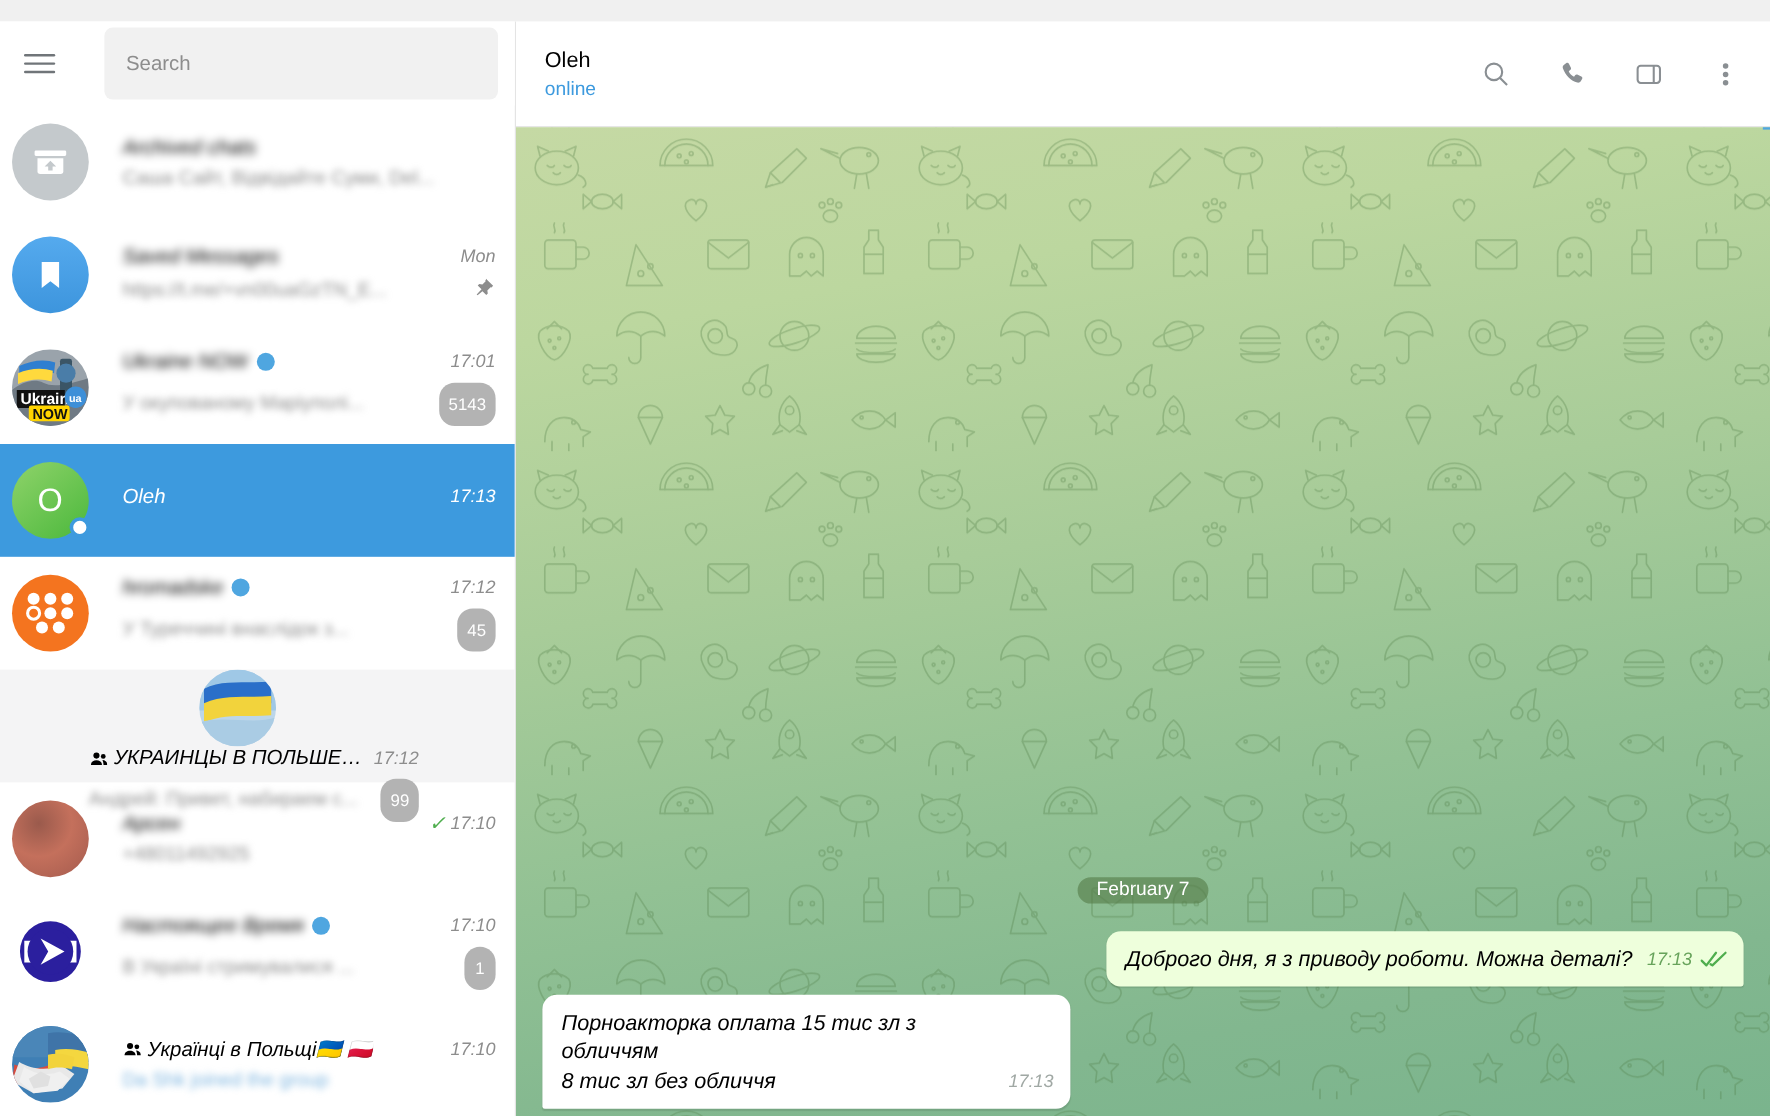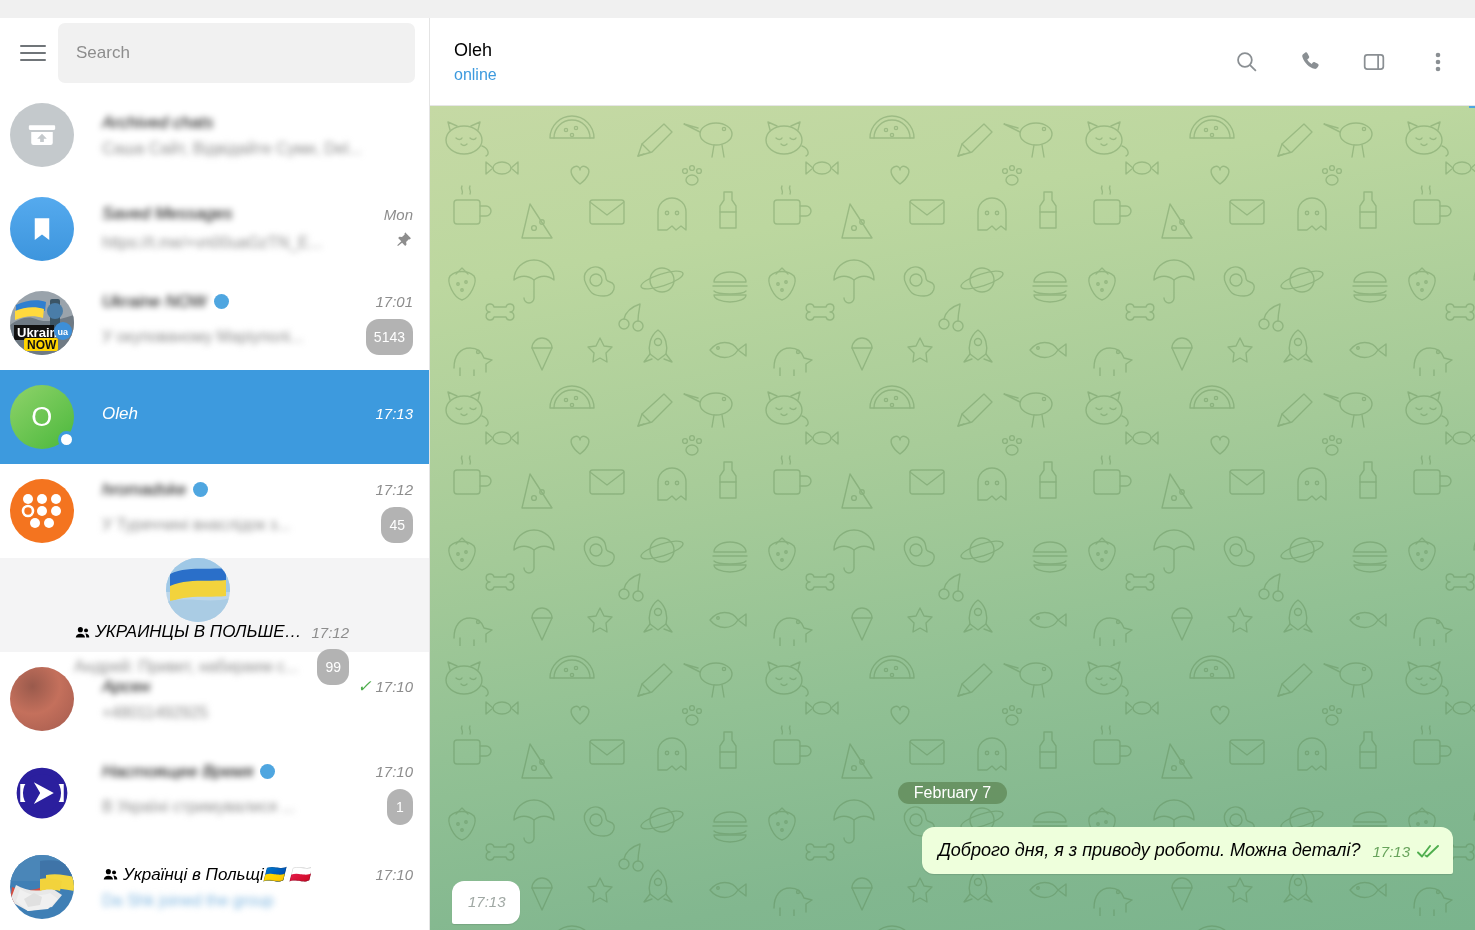--- a/index.html
+++ b/index.html
@@ -27,21 +27,21 @@
   .side-head {
     height: 70px; flex: 0 0 70px;
     display: flex; align-items: center;
     padding: 0 14px 0 16px;
     background: #fff;
   }
   .hamburger { width: 34px; height: 34px; display: flex; flex-direction: column;
     justify-content: center; align-items: center; gap: 5px; cursor: pointer; flex: 0 0 34px; }
   .hamburger i { display: block; width: 26px; height: 2px; background: #707579; border-radius: 1px; }
   .search-box {
-    flex: 1 1 auto; height: 60px; margin-left: 8px;
+    flex: 1 1 auto; height: 60px; margin-left: 37px;
     background: #f1f1f1; border-radius: 7px;
     display: flex; align-items: center; padding: 0 18px;
   }
   .search-input {
     border: none; outline: none; background: transparent;
     font-family: "Liberation Sans", sans-serif; font-size: 17px; color: #222;
     width: 100%;
   }
   .search-input::placeholder { color: #8d8d8d; }
 
@@ -599,20 +599,22 @@
                     <path d="M1 8.5l4 4L13 2"></path>
                       <path d="M8.5 11.5l1.5 1L21 2"></path>
                   </svg>
                 </span>
               </span>
             </div>
           </div>
 
           <div class="msg-line in">
             <div class="bubble in" style="max-width:440px;">
+              <span class="bub-text">Порноакторка оплата 15 тис зл  з обличчям
+8 тис зл без обличчя</span>
               <span class="bub-meta">
                 <span class="bub-time">17:13</span>
               </span>
             </div>
           </div>
 
         </div>
 
         <div class="edge-marker" style="top:-10px;"></div>
       </div>

